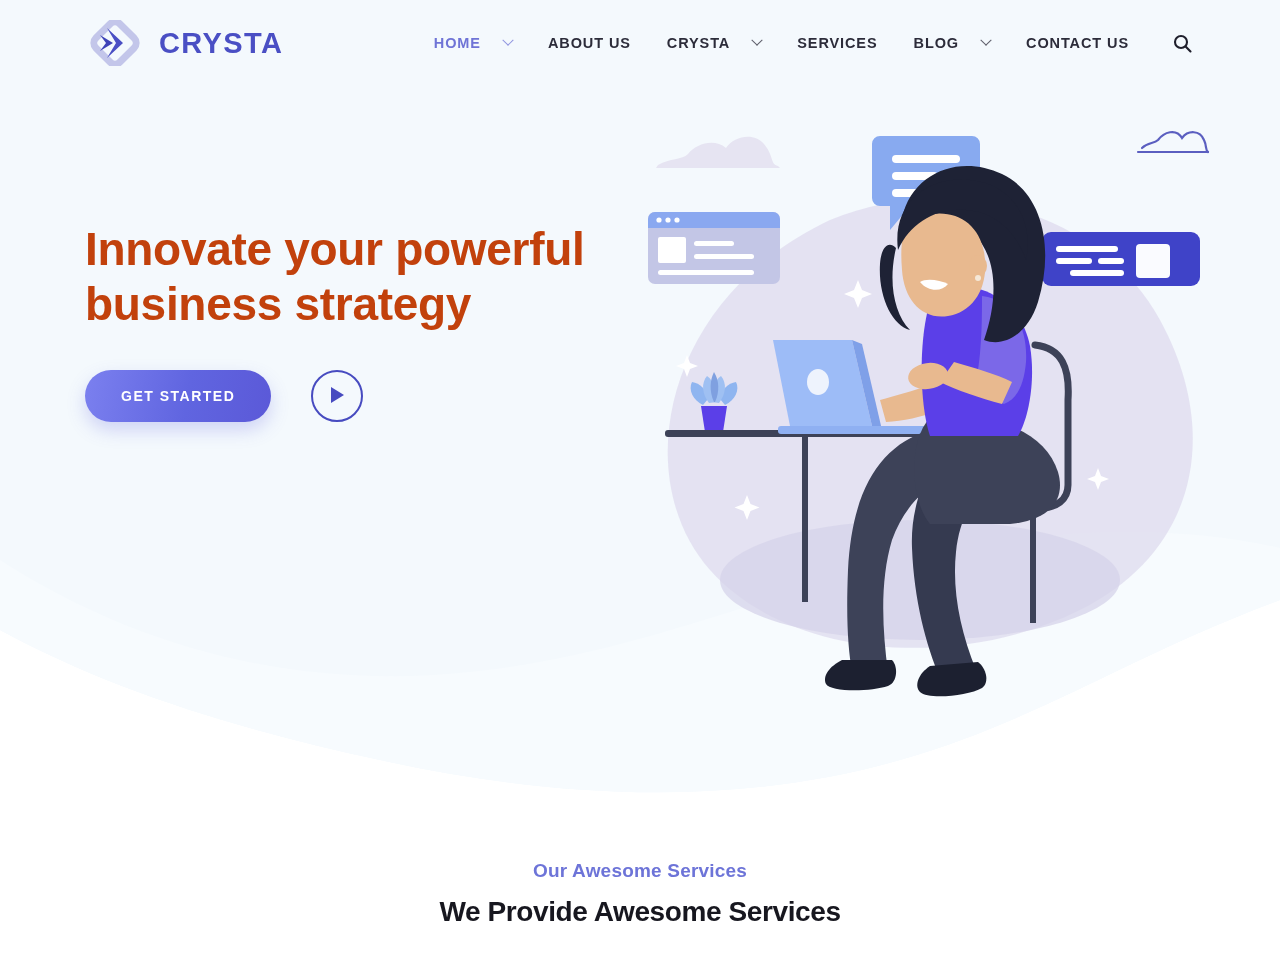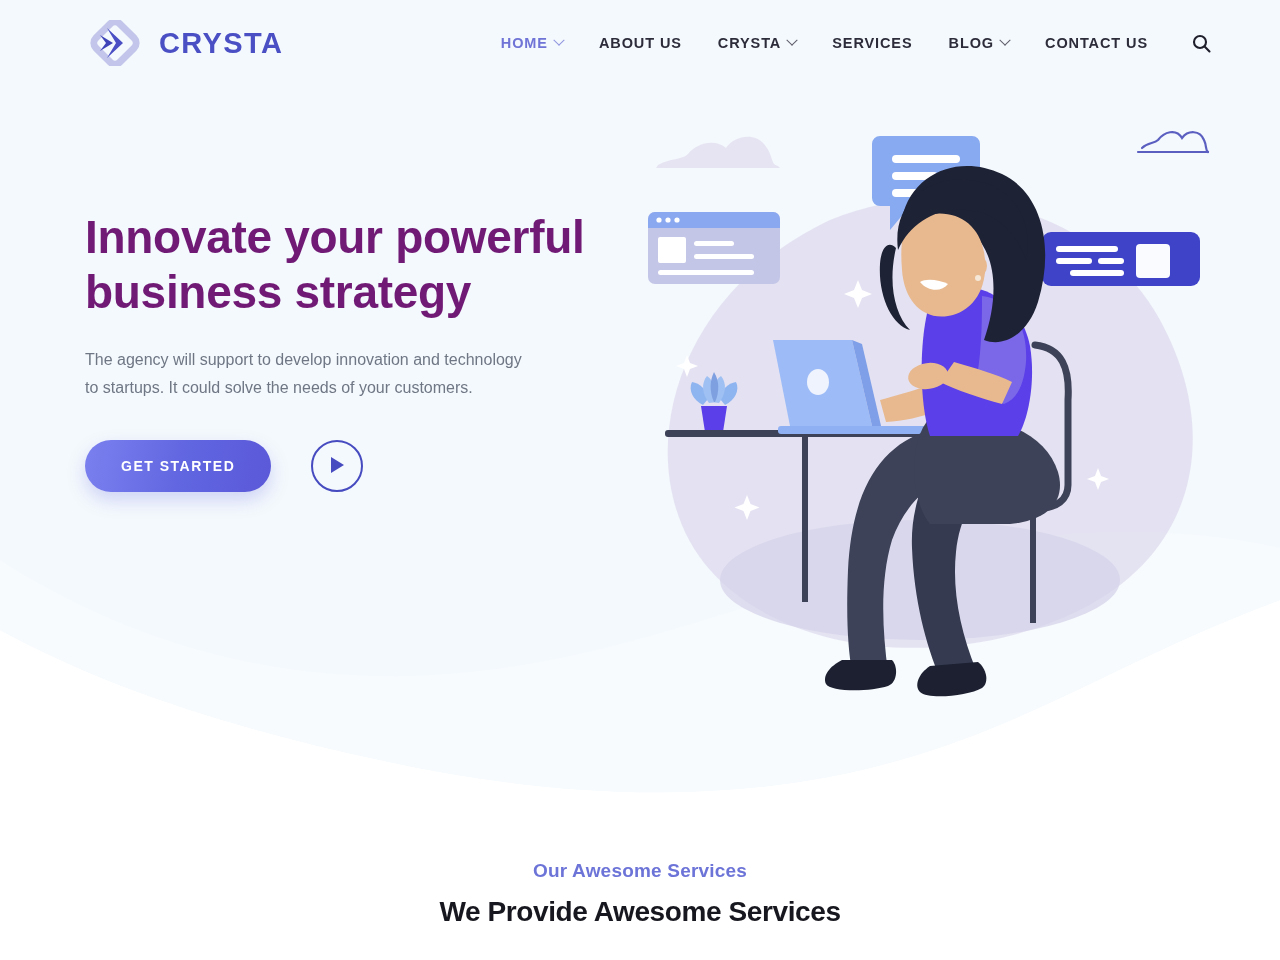--- a/index.html
+++ b/index.html
@@ -27,21 +27,21 @@
   .hero-bg svg { display: block; width: 1280px; height: 840px; }
 
   
   .site-header {
     position: absolute;
     left: 0; top: 0;
     width: 1280px; height: 86px;
     z-index: 20;
     display: flex;
     align-items: center;
-    padding: 0 66px 0 85px;
+    padding: 0 85px 0 85px;
   }
   .brand {
     display: flex;
     align-items: center;
     gap: 14px;
     cursor: pointer;
     text-decoration: none;
   }
   .brand-mark { width: 60px; height: 46px; display: block; }
   .brand-name {
@@ -55,21 +55,21 @@
   .main-nav {
     margin-left: auto;
     display: flex;
     align-items: center;
     gap: 0px;
   }
   .nav-item {
     position: relative;
     display: flex;
     align-items: center;
-    gap: 7px;
+    gap: 23px;
     padding: 0 18px;
     font-size: 14.5px;
     font-weight: bold;
     letter-spacing: 0.9px;
     color: #2c2c3a;
     cursor: pointer;
     white-space: nowrap;
     line-height: 1;
   }
   .nav-item.active { color: #6f74d6; }
@@ -98,22 +98,23 @@
   }
   .hero-copy {
     position: absolute;
     left: 85px; top: 210px;
     width: 540px;
   }
   .hero-title {
     font-size: 46px;
     line-height: 1.2;
     font-weight: bold;
-    color: #701a75;
+    color: #c2410c;
     letter-spacing: -0.3px;
+    margin-top: 12px;
   }
   .hero-sub {
     margin-top: 26px;
     font-size: 16px;
     line-height: 1.75;
     color: #6f7785;
     max-width: 440px;
   }
   .hero-actions {
     margin-top: 38px;
@@ -231,21 +232,20 @@
           <circle cx="8" cy="8" r="6" fill="none" stroke="currentColor" stroke-width="2.1"></circle>
           <line x1="12.6" y1="12.6" x2="17.5" y2="17.5" stroke="currentColor" stroke-width="2.1" stroke-linecap="round"></line>
         </svg>
       </div>
     </nav>
   </header>
 
   <section class="hero">
     <div class="hero-copy">
       <h1 class="hero-title">Innovate your powerful business strategy</h1>
-      <p class="hero-sub">The agency will support to develop innovation and technology to startups. It could solve the needs of your customers.</p>
       <div class="hero-actions">
         <button class="btn-primary">GET STARTED</button>
         <button class="btn-play">
           <span>
             <svg width="16" height="18" viewBox="0 0 16 18" xmlns="http://www.w3.org/2000/svg">
               <path d="M2 1 L15 9 L2 17 Z" fill="#474bc0"></path>
             </svg>
           </span>
         </button>
       </div>

